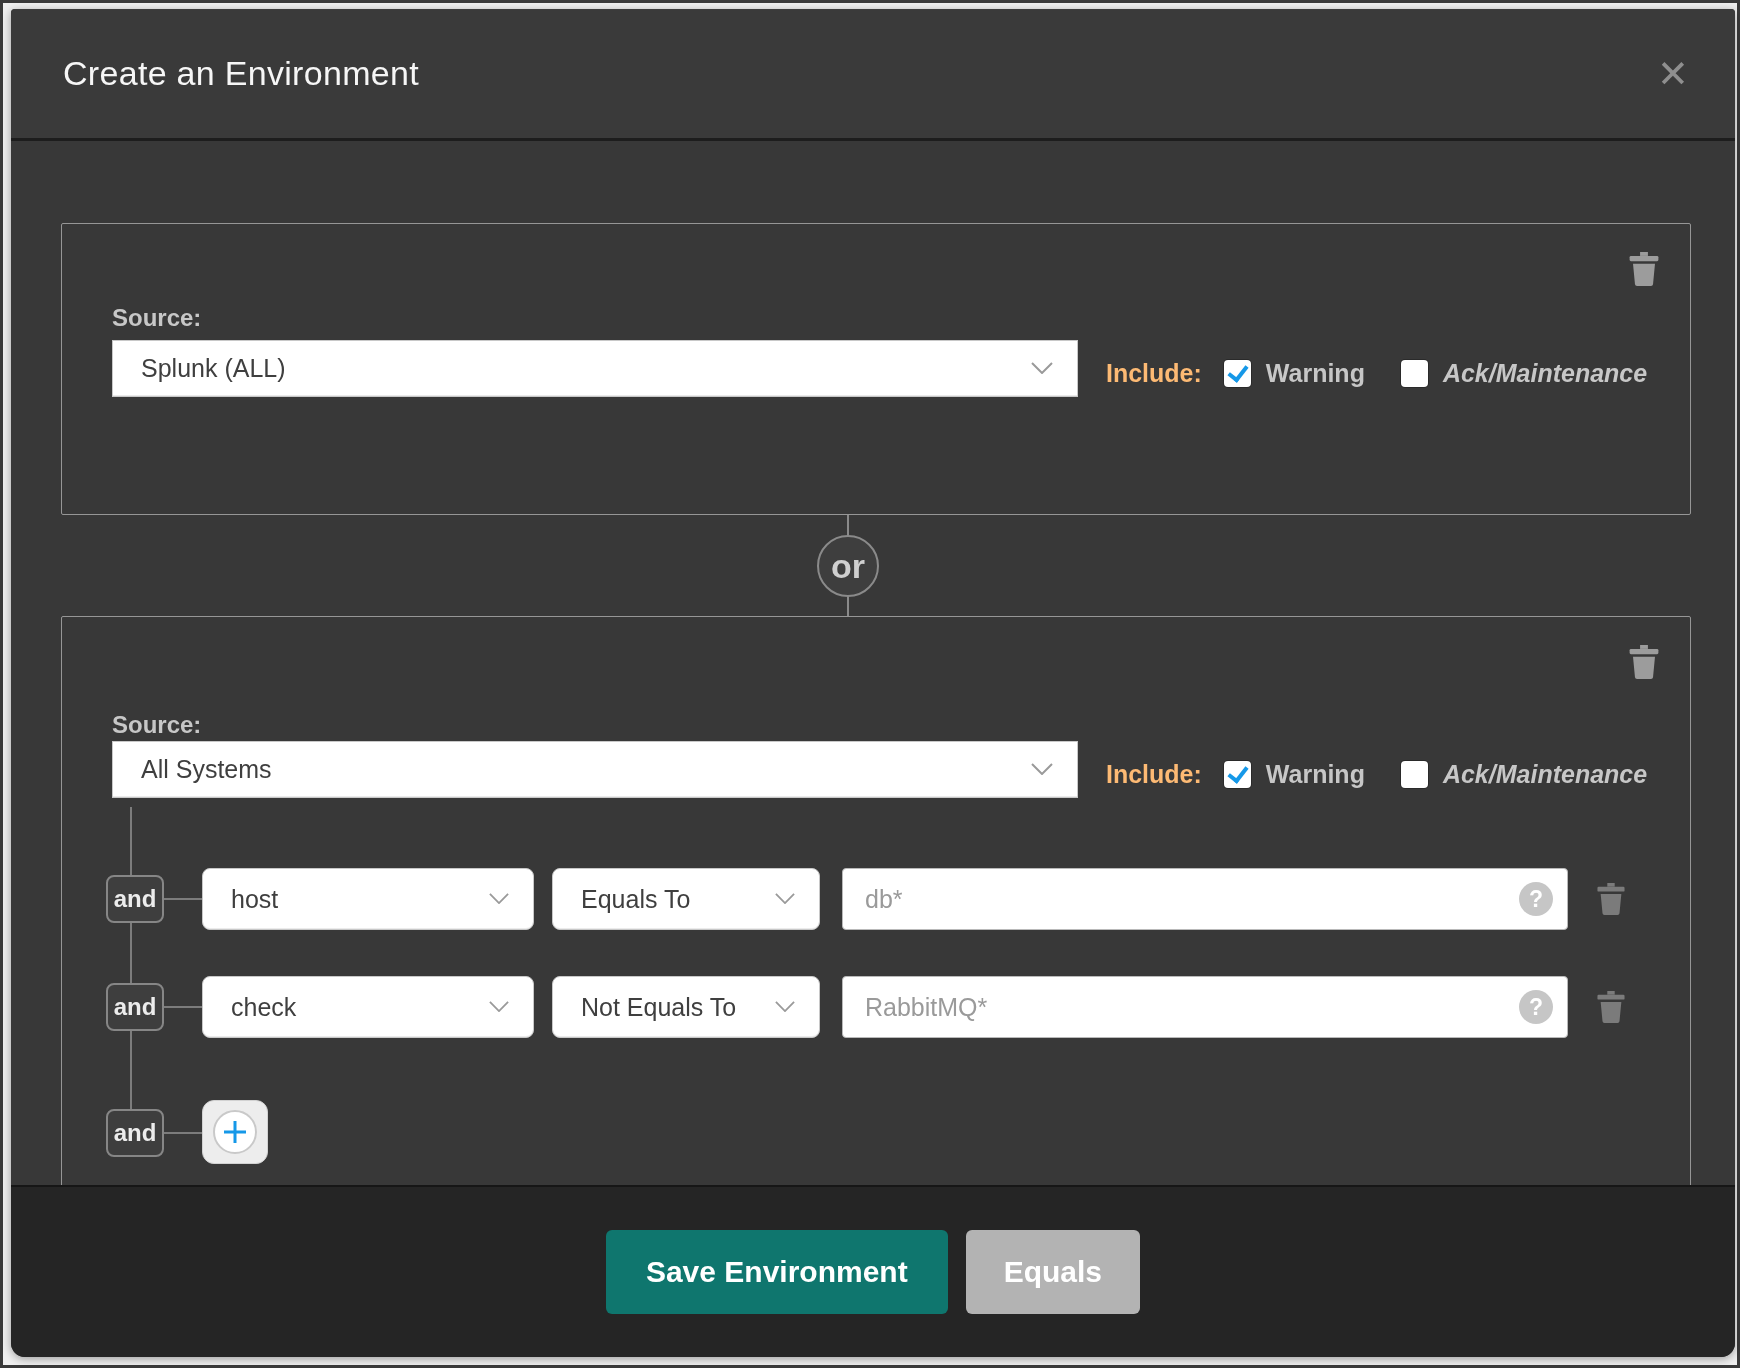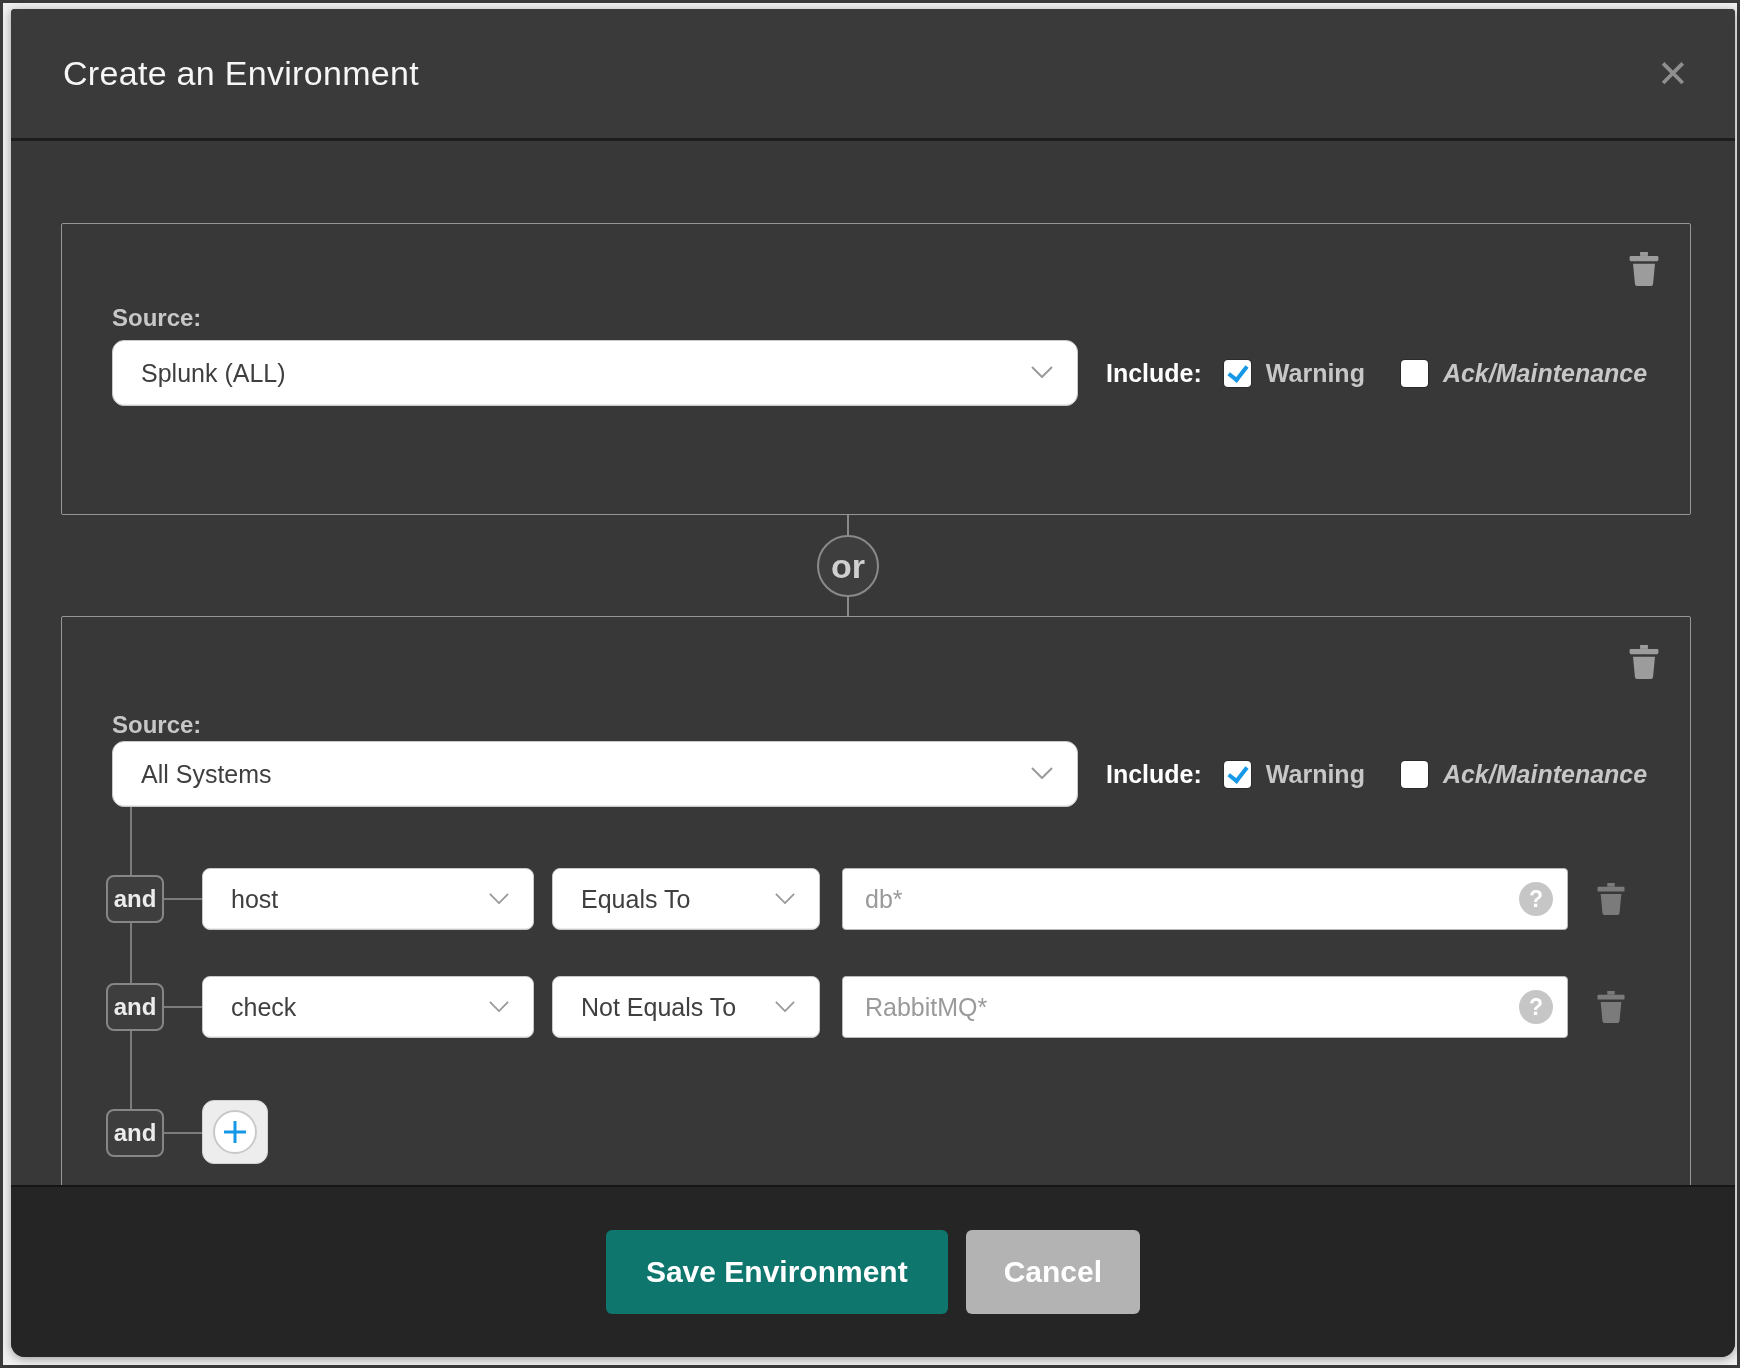--- a/index.html
+++ b/index.html
@@ -78,38 +78,38 @@
     position:absolute; cursor:pointer;
   }
   .group-trash { top:28px; right:30px; width:32px; height:34px; }
   .src-label {
     position:absolute; left:50px;
     font-size:24px; font-weight:700; color:#c7c7c7;
   }
   .group-1 .src-label { top:80px; }
   .group-2 .src-label { top:94px; }
   .select {
-    position:absolute; height:66px;
-    background:#ffffff; border:1px solid #c8c8c8; border-radius:12px;
+    position:absolute; height:57px;
+    background:#ffffff; border:1px solid #c8c8c8; border-radius:0;
     display:flex; align-items:center;
     cursor:pointer;
     box-shadow:inset 0 -1px 0 rgba(0,0,0,.08);
   }
   .source-select { left:50px; width:966px; }
   .group-1 .source-select { top:116px; }
   .group-2 .source-select { top:124px; }
   .select-text { margin-left:28px; font-size:25px; color:#3f3f3f; }
   .chevron { position:absolute; right:24px; top:50%; transform:translateY(-50%); }
   .include-row {
     position:absolute; left:1044px; height:66px;
     display:flex; align-items:center;
   }
   .group-1 .include-row { top:116px; }
   .group-2 .include-row { top:124px; }
-  .include-label { font-size:25px; font-weight:700; color:#ffffff; margin-right:22px; }
+  .include-label { font-size:25px; font-weight:700; color:#fdba74; margin-right:22px; }
   .cb-option { display:flex; align-items:center; gap:15px; cursor:pointer; margin-right:36px; }
   .cb-option:last-child { margin-right:18px;font-style:italic; }
   .checkbox {
     position:relative; width:27px; height:27px;
     background:#ffffff; border-radius:4px;
     box-shadow:0 0 0 1px rgba(0,0,0,.25);
     flex:0 0 auto;
   }
   .checkbox.checked::after {
     content:""; position:absolute; left:8px; top:2px;
@@ -349,17 +349,17 @@
           <div class="stub"></div>
           <div class="add-rule-btn">
             <span class="add-rule-circle"></span>
           </div>
         </div>
       </div>
     </div>
 
     <div class="modal-footer">
       <button class="btn btn-save">Save Environment</button>
-      <button class="btn btn-cancel">Cancel</button>
+      <button class="btn btn-cancel">Equals</button>
     </div>
 
   </div>
 </div>
 
 </body></html>

